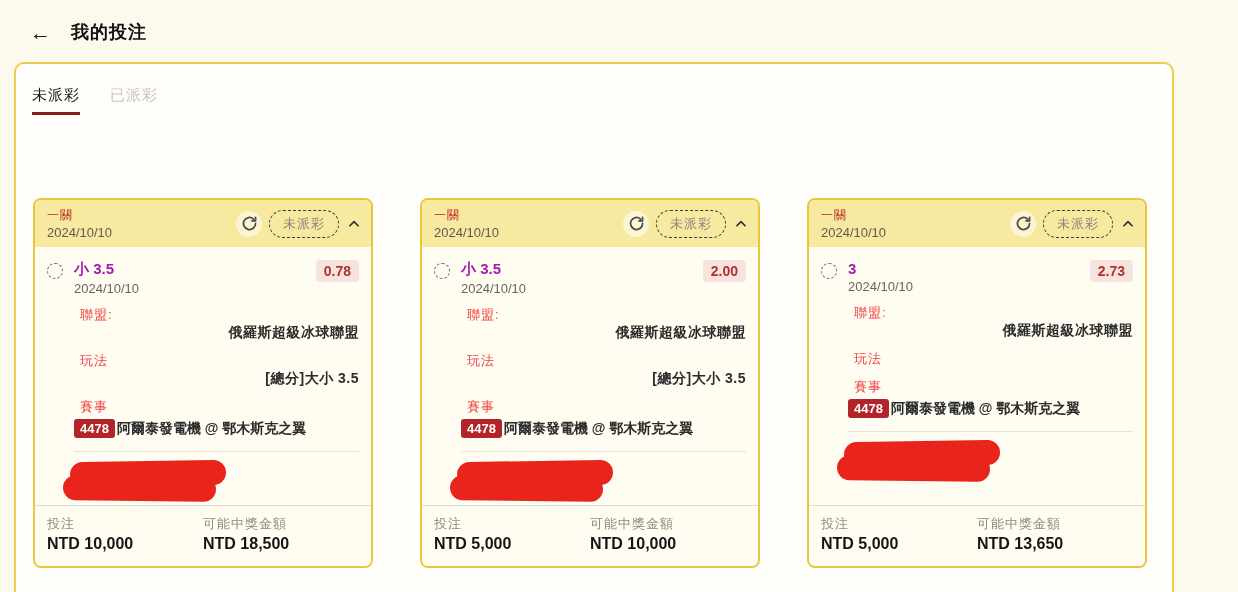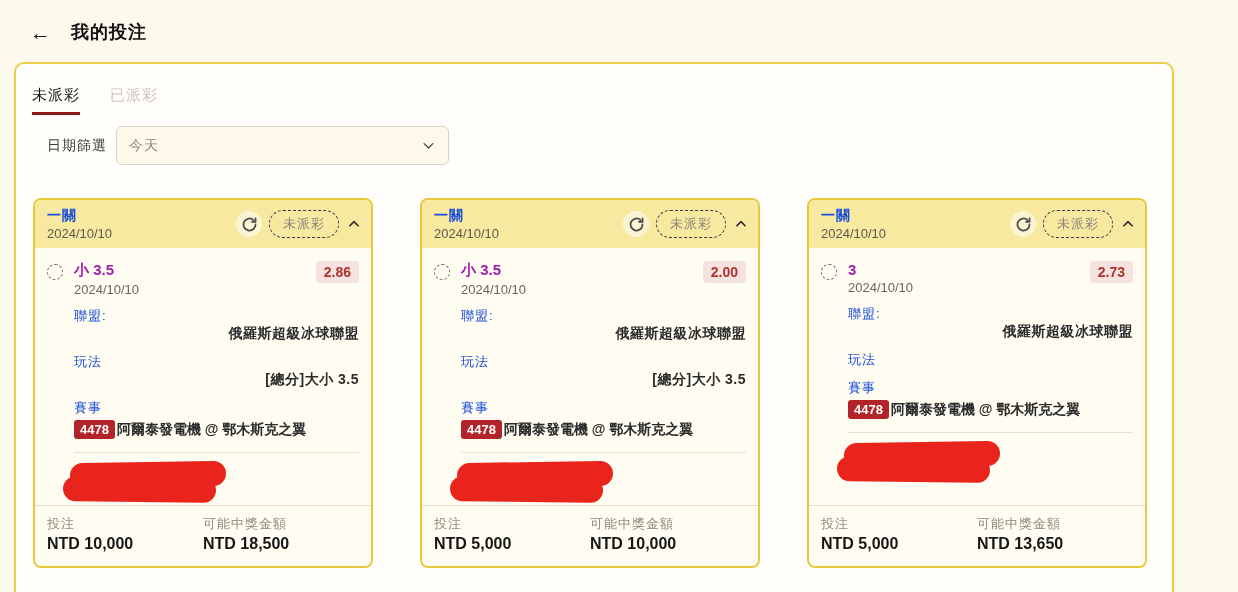--- a/index.html
+++ b/index.html
@@ -43,21 +43,21 @@
   .card {
     width:340px; height:370px; background:#fffcf1;
     border:2px solid #e7c83a; border-radius:8px; overflow:hidden;
     display:flex; flex-direction:column;
   }
   .card-header {
     background:#f8e9a1; padding:7px 10px 7px 12px;
     display:flex; align-items:center; flex:0 0 auto;
   }
   .hdr-left { margin-right:auto; }
-  .hdr-title { font-size:14px; font-weight:bold; color:#1d4ed8; letter-spacing:1px; }
+  .hdr-title { font-size:12px; font-weight:normal; color:#b91c1c; letter-spacing:1px; }
   .hdr-date { font-size:13px; color:#5f5950; margin-top:1px; }
   .refresh-btn {
     width:26px; height:26px; border:none; border-radius:50%;
     background:rgba(255,255,255,0.55); display:flex; align-items:center; justify-content:center;
     cursor:pointer; margin-right:7px;
   }
   .status-pill {
     border:1px dashed #3c3c3c; border-radius:14px; padding:4px 13px;
     font-size:13px; color:#8a857c; letter-spacing:1px; background:transparent;
   }
@@ -71,21 +71,21 @@
   }
   .sel-info { margin-left:11px; }
   .sel-pick { font-size:15px; font-weight:bold; color:#a21caf; }
   .sel-date { font-size:13px; color:#6b655c; margin-top:2px; }
   .odds-badge {
     margin-left:auto; background:#f6e3df; color:#ae332d;
     font-size:14px; font-weight:bold; padding:3px 8px; border-radius:4px;
   }
 
   .section { margin:10px 0 0 27px; }
-  .sec-label { font-size:13px; color:#1d4ed8; letter-spacing:1px; }
+  .sec-label { font-size:13px; color:#ef4444; letter-spacing:1px;margin-left:6px; }
   .sec-value { font-size:14px; font-weight:bold; color:#2b2b2b; margin-top:0; letter-spacing:0.5px;text-align:right; }
   .event-row { display:flex; align-items:center; gap:2px; margin-top:3px; }
   .event-id {
     background:#b3242a; color:#fff; font-size:13px; font-weight:bold;
     padding:2px 6px; border-radius:3px;
   }
   .event-name { font-size:14px; font-weight:bold; color:#2b2b2b; }
 
   .divider-inset { border-top:1px solid #e7e2d4; margin:13px 0 0 27px; }
 
@@ -117,31 +117,20 @@
   <h1 class="page-title">我的投注</h1>
 </header>
 
 <section class="panel">
 
   <nav class="tabs">
     <div class="tab active">未派彩</div>
     <div class="tab">已派彩</div>
   </nav>
 
-  <div class="filter-row">
-    <span class="filter-label">日期篩選</span>
-    <div class="select">
-      <span class="select-value">今天</span>
-      <span class="chev">
-        <svg width="15" height="15" viewBox="0 0 24 24" fill="none">
-            <path d="M5 9l7 7 7-7" stroke="#4c4c4c" stroke-width="2.2" stroke-linecap="round" stroke-linejoin="round"></path>
-          </svg>
-      </span>
-    </div>
-  </div>
 
   <div class="cards">
 
     <article class="card">
       <div class="card-header">
         <div class="hdr-left">
           <div class="hdr-title">一關</div>
           <div class="hdr-date">2024/10/10</div>
         </div>
         <button class="refresh-btn">
@@ -161,21 +150,21 @@
           </span>
         </button>
       </div>
       <div class="card-body">
         <div class="sel-row">
           <span class="sel-circle"></span>
           <div class="sel-info">
             <div class="sel-pick">小 3.5</div>
             <div class="sel-date">2024/10/10</div>
           </div>
-          <span class="odds-badge">2.86</span>
+          <span class="odds-badge">0.78</span>
         </div>
         <div class="section">
           <div class="sec-label">聯盟:</div>
           <div class="sec-value">俄羅斯超級冰球聯盟</div>
         </div>
         <div class="section">
           <div class="sec-label">玩法</div>
           <div class="sec-value">[總分]大小 3.5</div>
         </div>
         <div class="section">

